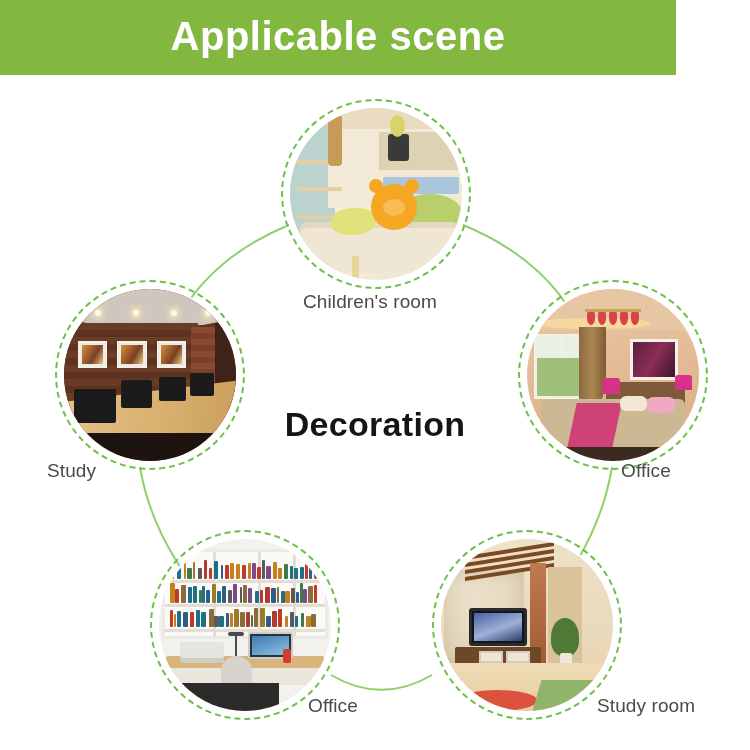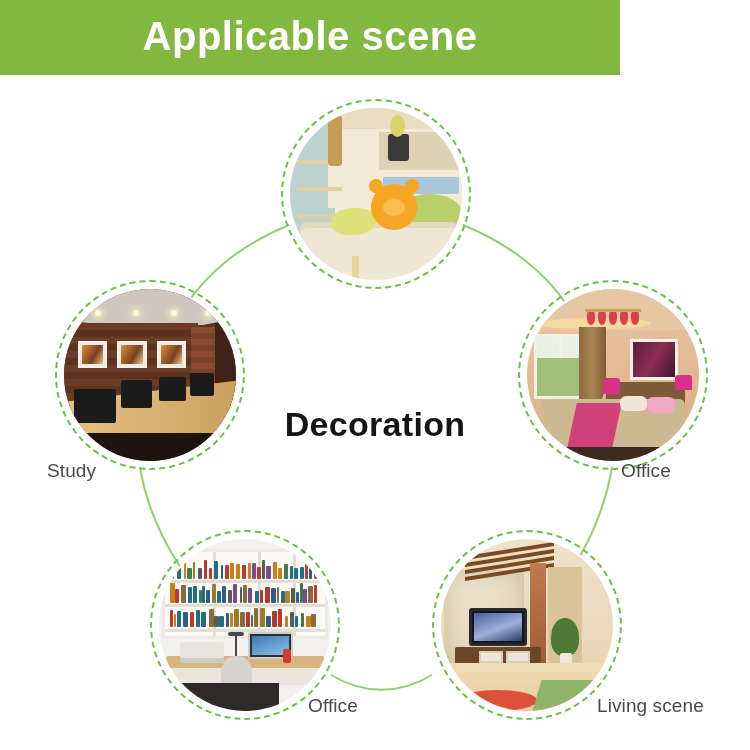--- a/index.html
+++ b/index.html
@@ -7,21 +7,21 @@
     width: 750px; height: 750px;
     background: #ffffff;
     font-family: "Liberation Sans", sans-serif;
     overflow: hidden;
   }
   #root { position: relative; width: 750px; height: 750px; background: #fff; }
 
   
   .banner {
     position: absolute; left: 0; top: 0;
-    width: 620px; height: 75px;
+    width: 676px; height: 75px;
     background: #82b740;
     display: flex; align-items: center; justify-content: center;
   }
   .banner-title {
     color: #ffffff;
     font-size: 40px;
     font-weight: bold;
     letter-spacing: 0.5px;
     line-height: 1;
     padding-bottom: 3px;
@@ -248,20 +248,21 @@
           <div class="bed"></div>
             <div class="bedfoot"></div>
           <div class="toy"></div>
           <div class="bear">
               <span class="bear-e1"></span>
               <span class="bear-e2"></span>
             </div>
         </div>
       </div>
     </div>
+    <div class="node-label" id="label-children">Children's room</div>
 
     <div class="node" id="node-bedroom">
       <div class="ring"></div>
       <div class="photo">
         <div class="scene sc-bedroom">
           <div class="ceil"></div>
             <div class="cove"></div>
           <div class="chand">
               <i class="c1"></i>
               <i class="c2"></i>
@@ -338,21 +339,21 @@
             <div class="drw dw1"></div>
             <div class="drw dw2"></div>
           <div class="plant"></div>
             <div class="pot"></div>
           <div class="floor"></div>
             <div class="rug"></div>
             <div class="glass"></div>
         </div>
       </div>
     </div>
-    <div class="node-label" id="label-living">Living scene</div>
+    <div class="node-label" id="label-living">Study room</div>
 
     <div class="node" id="node-study">
       <div class="ring"></div>
       <div class="photo">
         <div class="scene sc-study">
           <div class="shelfwall">
             <div class="shrow r1"></div>
               <div class="shrow r2"></div>
               <div class="shrow r3"></div>
             <div class="vdiv v1"></div>

